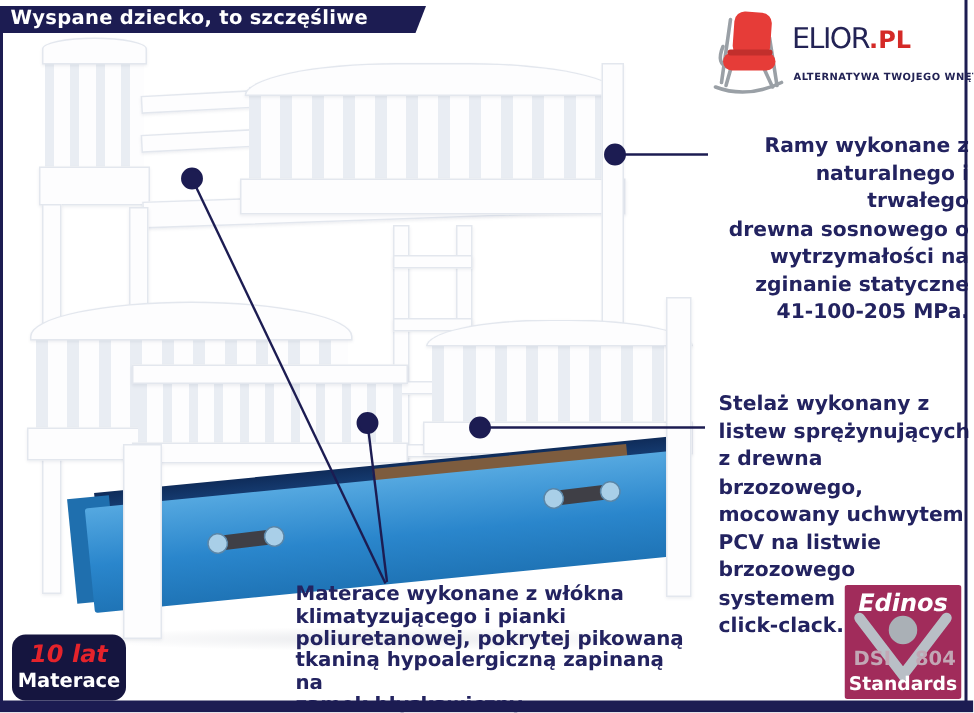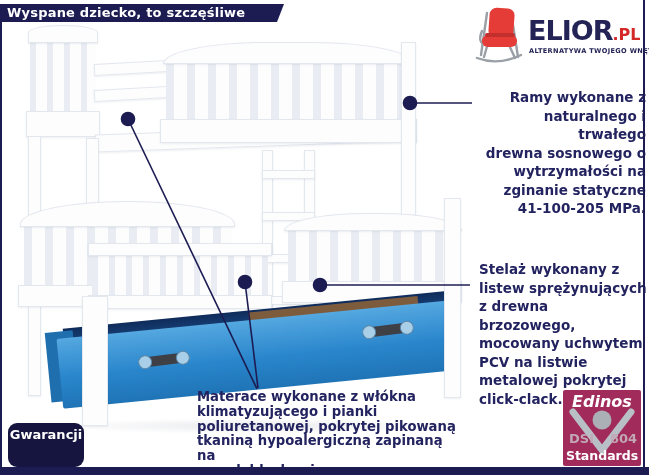--- a/index.html
+++ b/index.html
@@ -14,21 +14,21 @@
 
   
   .banner{left:0;top:4px;width:284px;height:18px;background:#1c1c52;color:#fff;
           font-size:13px;font-weight:bold;line-height:18px;padding-left:7px;box-sizing:border-box;
           clip-path:polygon(0 0,100% 0,calc(100% - 7px) 100%,0 100%);letter-spacing:.2px;}
 
   
   .logo{left:472px;top:5px;width:168px;height:58px;}
   .logo-chair{position:absolute;left:2px;top:2px;}
   .logo-text{position:absolute;left:56px;top:10px;white-space:nowrap;}
-  .logo-brand{font-size:27px;font-weight:bold;color:#232355;letter-spacing:-1px;}
+  .logo-brand{font-size:19px;font-weight:normal;color:#232355;letter-spacing:-1px;}
   .logo-tld{font-size:16px;font-weight:bold;color:#d42a27;}
   .logo-tagline{position:absolute;left:57px;top:42px;font-size:6.6px;font-weight:bold;
                 color:#232355;letter-spacing:.35px;white-space:nowrap;}
 
   
   .note{color:#232360;font-weight:bold;white-space:pre-line;z-index:30;}
   .note-frames{left:481px;top:88px;width:165px;font-size:13.5px;line-height:18.5px;text-align:right;}
   .note-slats{left:479px;top:260px;width:170px;font-size:13.5px;line-height:18.5px;}
   .note-mattress{left:197px;top:390px;width:268px;font-size:13.2px;line-height:14.8px;}
 
@@ -159,30 +159,31 @@
 naturalnego i trwałego
 drewna sosnowego o
 wytrzymałości na
 zginanie statyczne
 41-100-205 MPa.</div>
   <div class="abs note note-slats">Stelaż wykonany z
 listew sprężynujących
 z drewna brzozowego,
 mocowany uchwytem
 PCV na listwie
-metalowej pokrytej
+brzozowego systemem
 click-clack.</div>
   <div class="abs note note-mattress">Materace wykonane z włókna
 klimatyzującego i pianki
 poliuretanowej, pokrytej pikowaną
 tkaniną hypoalergiczną zapinaną na
 zamek błyskawiczny.</div>
 
   <div class="abs warranty">
-    <div class="warranty-word">Gwarancji</div>
+    <div class="warranty-years">10 lat</div>
+    <div class="warranty-word">Materace</div>
   </div>
 
   <svg class="abs edinos" viewBox="0 0 78 76">
     <rect x="0" y="0" width="78" height="76" rx="2" fill="#a12c5b"></rect>
     <path d="M10 22 L39 60 L68 22" fill="none" stroke="#b9bfc6" stroke-width="7" stroke-linecap="round"></path>
     <circle cx="39" cy="30" r="9.5" fill="#aab0b6"></circle>
     <text x="39" y="17" text-anchor="middle" font-family="DejaVu Sans, sans-serif" font-size="16" font-style="italic" font-weight="bold" fill="#ffffff">Edinos</text>
     <text x="6" y="53" font-family="DejaVu Sans, sans-serif" font-size="13" font-weight="bold" fill="#c2a7b5">DSI</text>
     <text x="47" y="53" font-family="DejaVu Sans, sans-serif" font-size="13" font-weight="bold" fill="#c2a7b5">804</text>
     <text x="39" y="70" text-anchor="middle" font-family="DejaVu Sans, sans-serif" font-size="12.5" font-weight="bold" fill="#ffffff">Standards</text>

